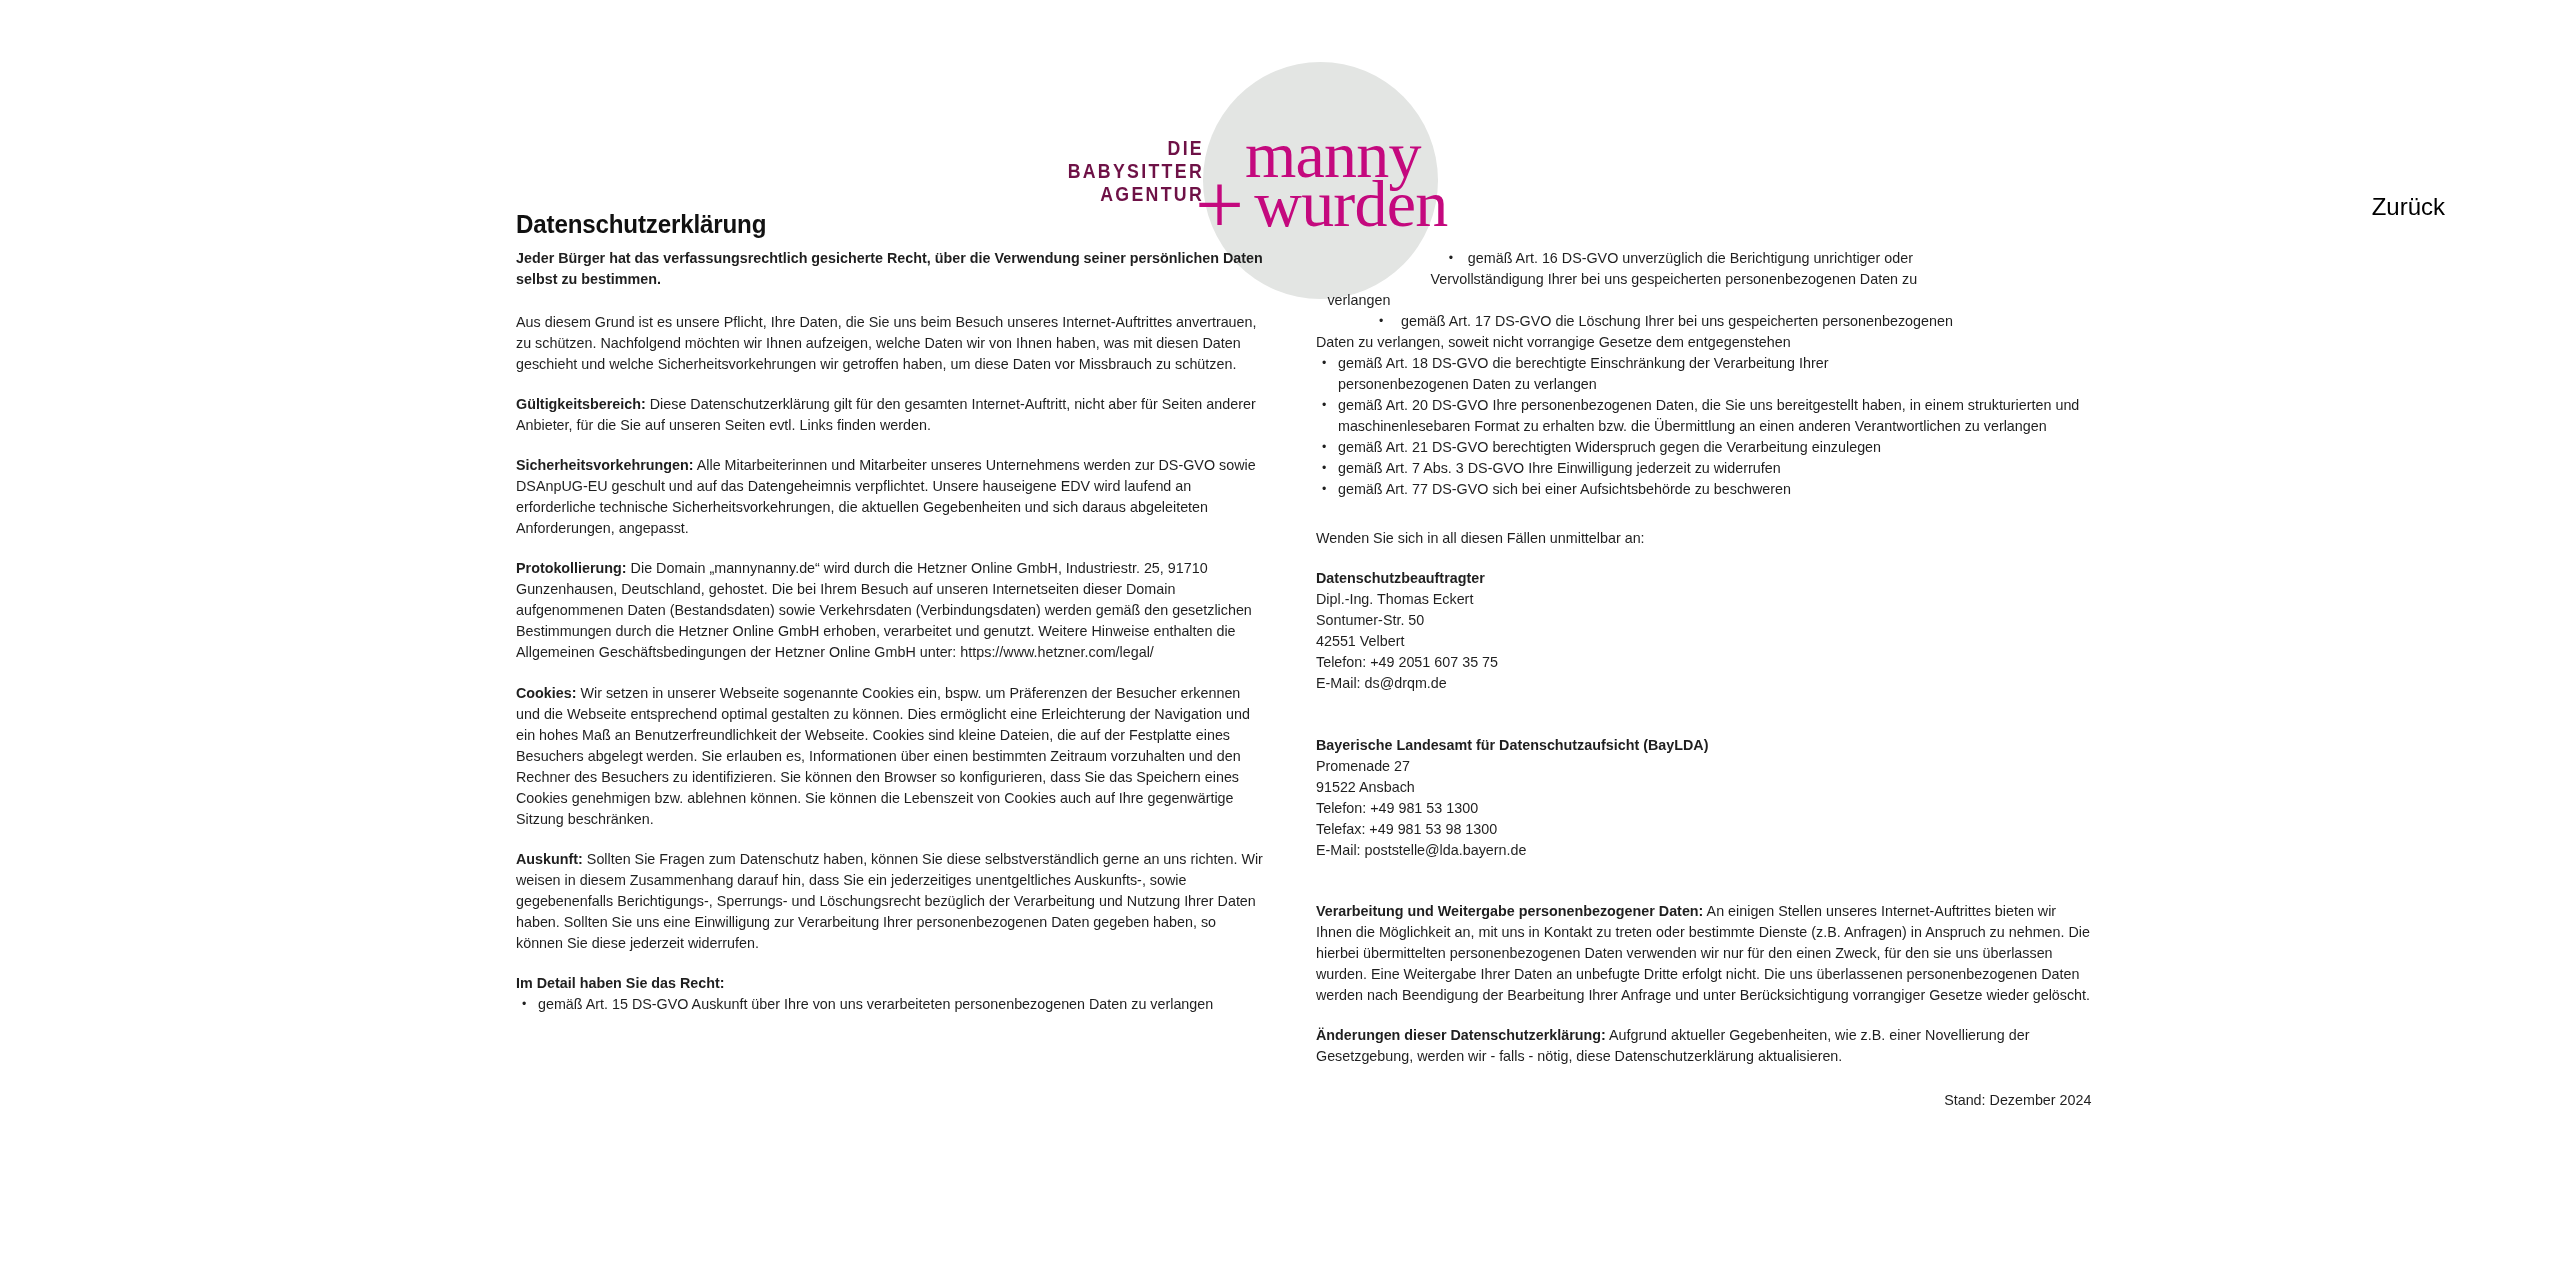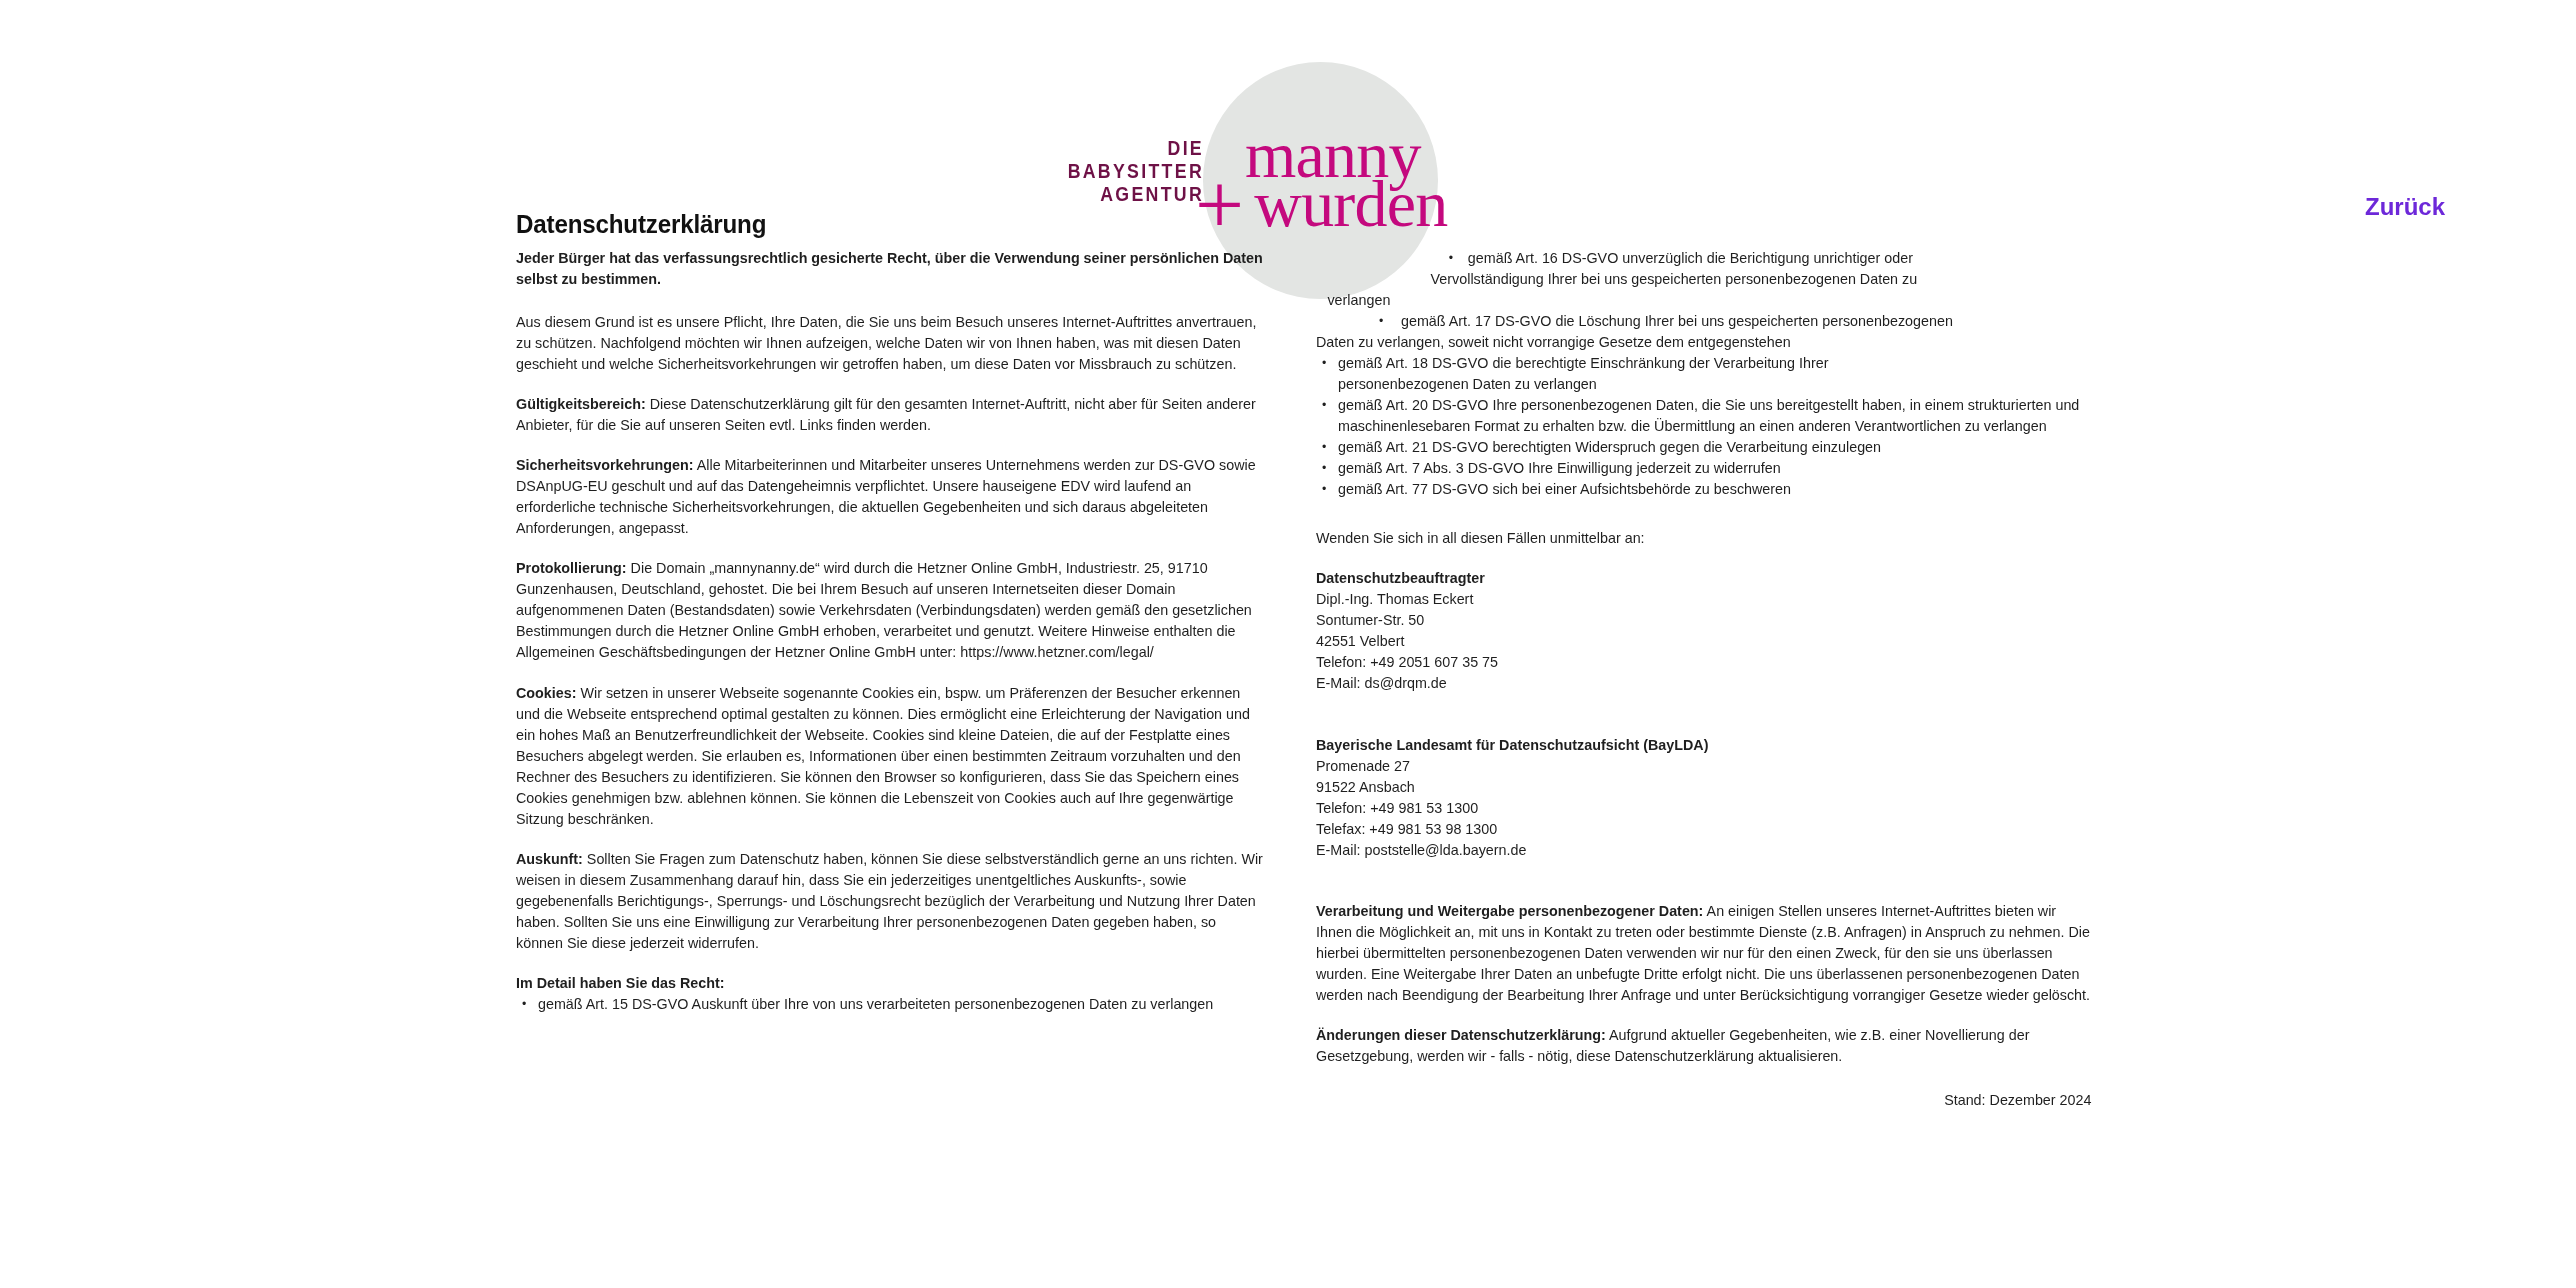--- a/index.html
+++ b/index.html
@@ -86,22 +86,22 @@
     color: #111;
     transform: scaleX(0.93);
     transform-origin: left center;
     white-space: nowrap;
   }
   .back-link {
     position: absolute;
     right: 131px;
     top: 193px;
     font-size: 24px;
-    font-weight: 700;
-    color: #6d28d9;
+    font-weight: 400;
+    color: #000000;
     text-decoration: none;
     letter-spacing: 0px;
     white-space: nowrap;
   }
 
   
   .col {
     position: absolute;
     font-size: 15px;
     line-height: 21px;

